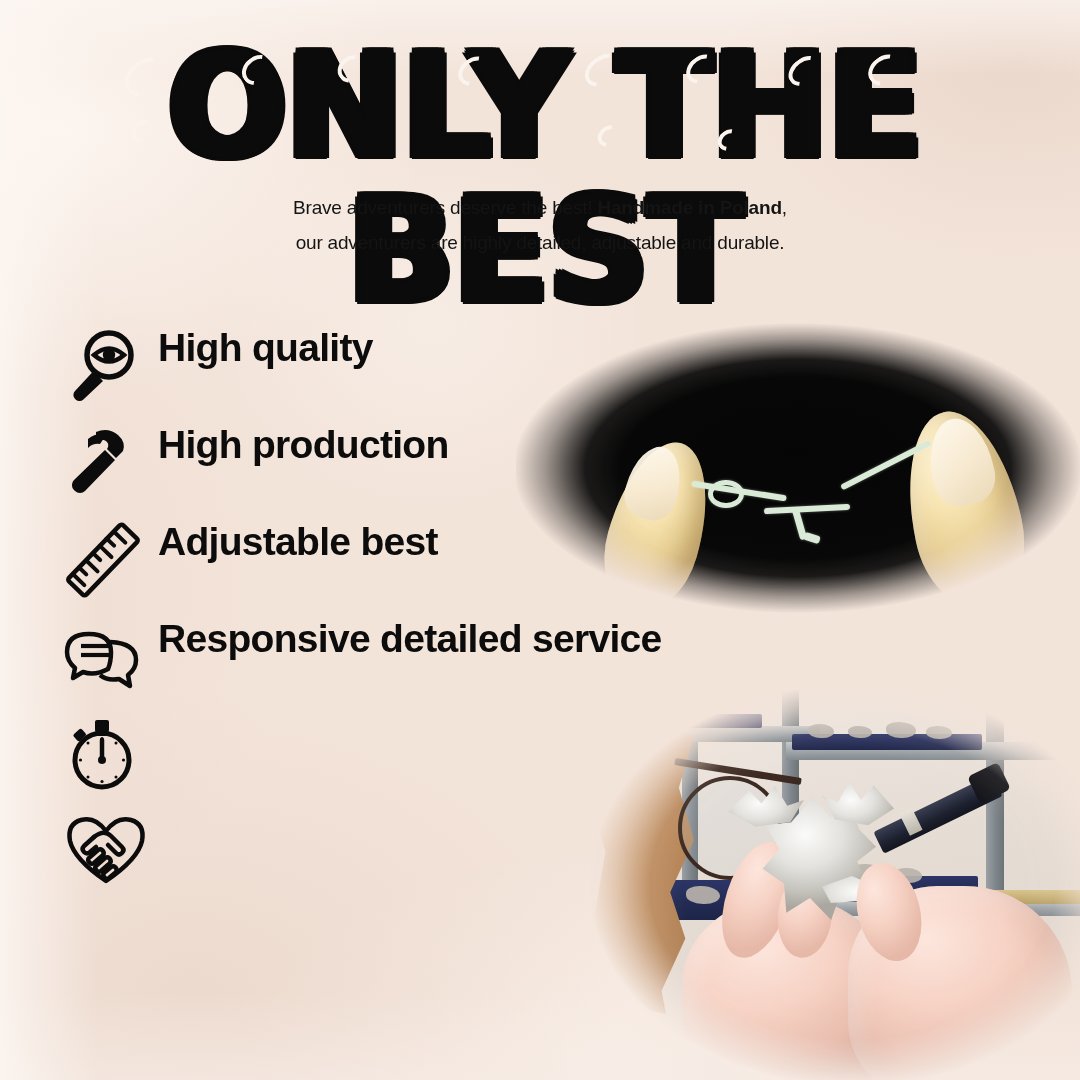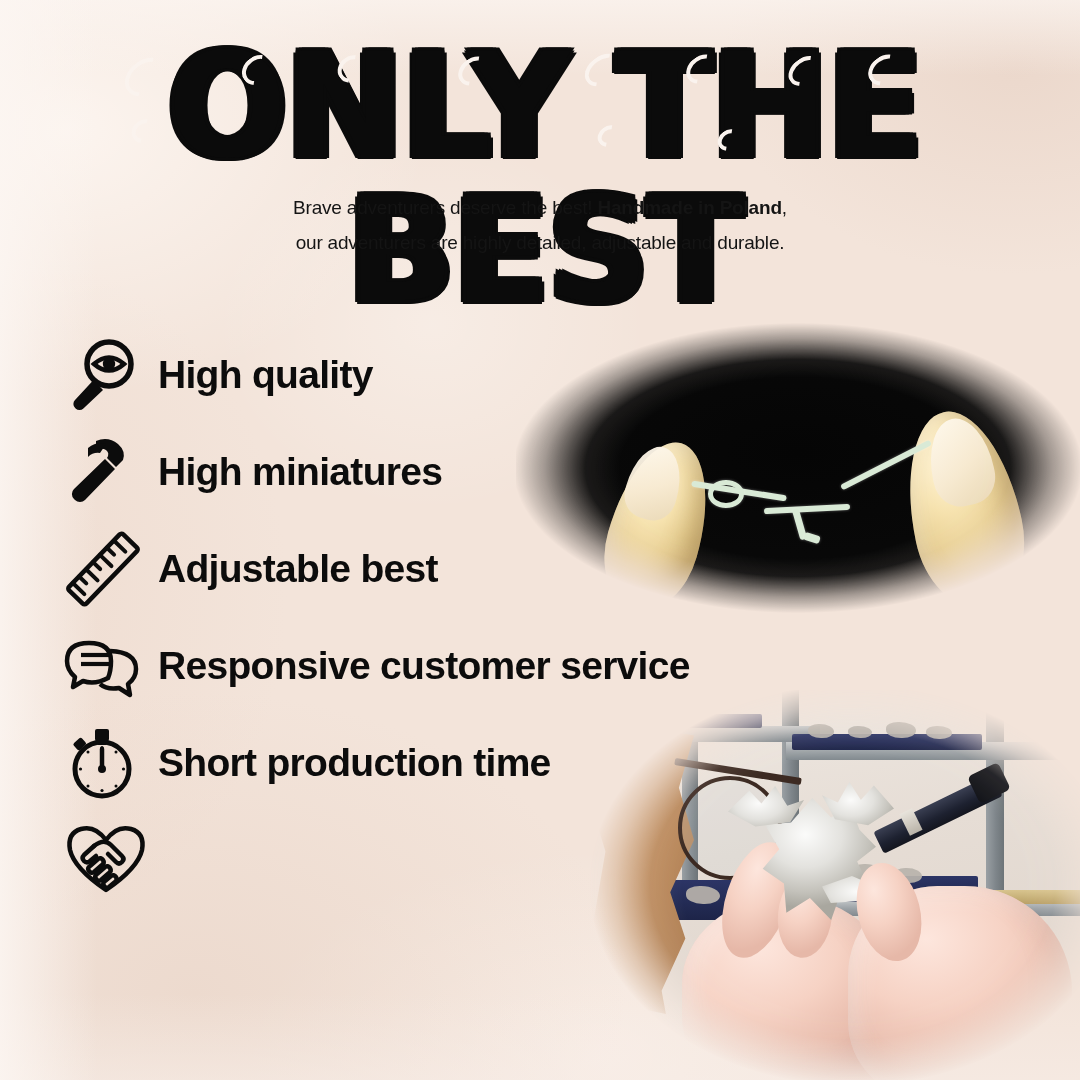--- a/index.html
+++ b/index.html
@@ -86,21 +86,21 @@
 
   
   .features {
     position:absolute;
     top:326px; left:64px;
     width:720px;
     z-index:6;
   }
   .feature-row {
     display:flex;
-    align-items:center;
+    align-items:flex-start;
     height:97px;
   }
   .feature-icon {
     width:86px;
     min-width:86px;
     height:80px;
     display:flex;
     align-items:center;
     justify-content:flex-start;
   }
@@ -266,21 +266,21 @@
   <div class="feature-row">
     <div class="feature-icon">
       <svg width="78" height="74" viewBox="0 0 78 74">
         <g fill="#0c0c0c">
           <path d="M32 6 q12 -5 22 3 q8 7 5 16 l-7 7 -9 -9 q3 -5 -1 -8 q-5 -3 -10 1 z"></path>
           <path d="M24 13 q9 -7 18 -4 l-6 9 q-7 -1 -12 4 z"></path>
           <path d="M41 24 l10 10 -30 31 a7 7 0 0 1 -10 0 l-1 -1 a7 7 0 0 1 0 -10 z"></path>
         </g>
       </svg>
     </div>
-    <div class="feature-label">High miniatures</div>
+    <div class="feature-label">High production</div>
   </div>
 
   <div class="feature-row">
     <div class="feature-icon">
       <svg width="78" height="76" viewBox="0 0 78 76">
         <g transform="rotate(44 39 38)">
           <rect x="27" y="-1" width="24" height="78" rx="2.5" fill="none" stroke="#0c0c0c" stroke-width="4.5"></rect>
           <g stroke="#0c0c0c" stroke-width="4" stroke-linecap="round">
             <line x1="27" y1="10" x2="43" y2="10"></line>
             <line x1="27" y1="20" x2="37" y2="20"></line>
@@ -300,21 +300,21 @@
     <div class="feature-icon">
       <svg width="80" height="76" viewBox="0 0 80 76">
         <g fill="none" stroke="#0c0c0c" stroke-width="4.5" stroke-linejoin="round">
           <path d="M44 50 q-13 7 -25 3 l-10 6 2 -10 q-8 -7 -8 -16 q0 -18 22 -18 q22 0 22 18 q0 10 -3 17 z"></path>
           <line x1="17" y1="27" x2="45" y2="27" stroke-width="4.2"></line>
           <line x1="17" y1="36" x2="45" y2="36" stroke-width="4.2"></line>
           <path d="M46 23 q26 1 26 18 q0 9 -8 15 l2 11 -11 -7 q-12 2 -19 -4"></path>
         </g>
       </svg>
     </div>
-    <div class="feature-label">Responsive customer service</div>
+    <div class="feature-label">Responsive detailed service</div>
   </div>
 
   <div class="feature-row">
     <div class="feature-icon">
       <svg width="76" height="78" viewBox="0 0 76 78">
         <g fill="none" stroke="#0c0c0c">
           <circle cx="38" cy="45" r="27" stroke-width="5"></circle>
           <line x1="38" y1="45" x2="38" y2="25" stroke-width="4.5" stroke-linecap="round"></line>
         </g>
         <circle cx="38" cy="45" r="4" fill="#0c0c0c"></circle>
@@ -326,21 +326,20 @@
             <circle cx="52" cy="28" r="1.5"></circle>
           <circle cx="59.5" cy="45" r="1.6"></circle>
             <circle cx="52" cy="62" r="1.5"></circle>
           <circle cx="38" cy="66.5" r="1.6"></circle>
             <circle cx="24" cy="62" r="1.5"></circle>
           <circle cx="16.5" cy="45" r="1.6"></circle>
             <circle cx="24" cy="28" r="1.5"></circle>
         </g>
       </svg>
     </div>
-    <div class="feature-label">Short production time</div>
   </div>
 
   <div class="feature-row">
     <div class="feature-icon">
       <svg width="84" height="76" viewBox="0 0 84 76">
         <g fill="none" stroke="#0c0c0c" stroke-width="4.5" stroke-linejoin="round" stroke-linecap="round">
           <path d="M42 68 Q10 46 6 28 Q3 11 17 7 Q31 3 42 18 Q53 3 67 7 Q81 11 78 28 Q74 46 42 68 z"></path>
           <path d="M30 24 q10 -8 17 -1 l11 11 q3 3 0 6 q-3 3 -6 0 l-8 -8"></path>
           <path d="M30 24 l-10 9 q-3 3 0 6 q3 3 6 0 l6 -5"></path>
           <path d="M26 44 l8 -7 q3 -2 5 1 q2 3 -1 5 l-8 7 q-3 2 -5 -1 q-2 -3 1 -5 z"></path>

